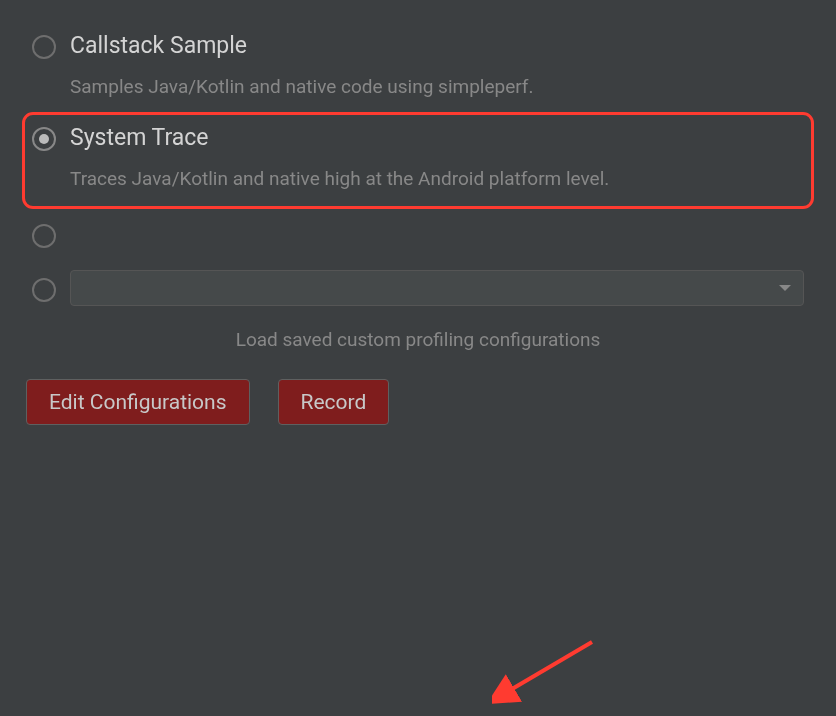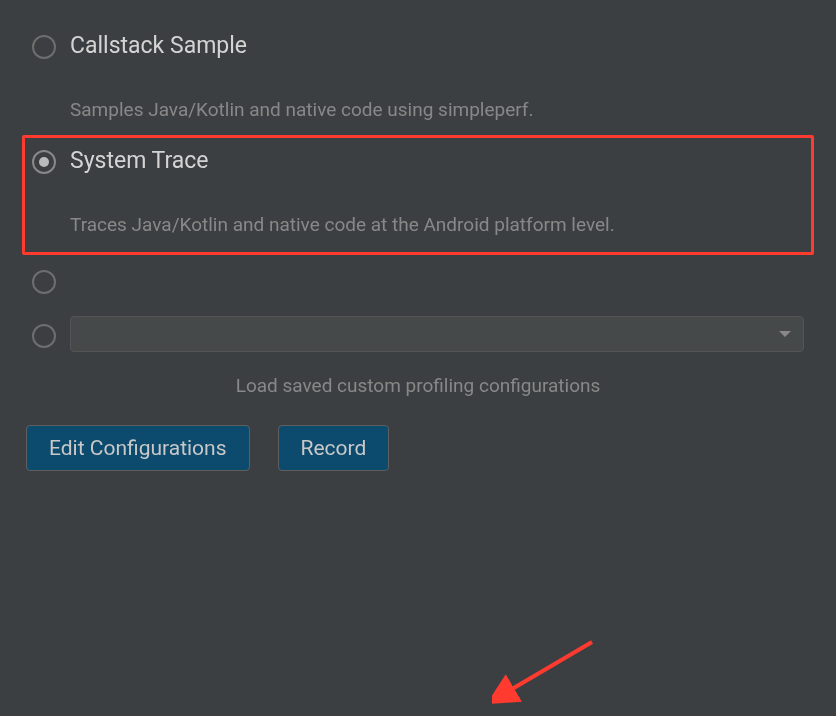--- a/index.html
+++ b/index.html
@@ -16,21 +16,21 @@
       color: #bbbbbb;
     }
     .option-group {
       display: flex;
       align-items: flex-start;
       padding: 12px 10px;
       gap: 14px;
     }
     .option-highlighted {
       border: 3px solid #ff3b30;
-      border-radius: 2px;
+      border-radius: 11px;
       padding: 9px 7px 14px 7px;
     }
     .radio {
       width: 24px;
       height: 24px;
       border: 2px solid #6e6e6e;
       border-radius: 50%;
       flex-shrink: 0;
       margin-top: 3px;
       display: flex;
@@ -56,21 +56,20 @@
     .option-title {
       font-size: 23px;
       font-weight: 400;
       color: #d4d4d4;
       line-height: 1.2;
     }
     .option-description {
       font-size: 19px;
       color: #888888;
       line-height: 1.4;
-      margin-top: 23px;
     }
     .dropdown-row {
       display: flex;
       align-items: center;
       padding: 10px;
       gap: 14px;
     }
     .dropdown {
       flex: 1;
       height: 36px;
@@ -95,21 +94,21 @@
       color: #888888;
       padding: 12px 4px 10px 4px;
       text-align: center;
     }
     .button-row {
       display: flex;
       gap: 28px;
       padding: 18px 4px;
     }
     .btn {
-      background-color: #0c4a6e;
+      background-color: #7f1d1d;
       border: 1px solid #5e6060;
       border-radius: 4px;
       color: #c8c8c8;
       font-size: 21px;
       padding: 10px 22px;
       cursor: pointer;
       font-family: inherit;
     }
     .arrow-annotation {
       position: absolute;
@@ -132,21 +131,21 @@
       <div class="option-description">Samples Java/Kotlin and native code using simpleperf.</div>
     </div>
   </div>
 
   <div class="option-group option-highlighted">
     <div class="radio selected">
       <div class="radio-dot"></div>
     </div>
     <div class="option-content">
       <div class="option-title">System Trace</div>
-      <div class="option-description">Traces Java/Kotlin and native code at the Android platform level.</div>
+      <div class="option-description">Traces Java/Kotlin and native high at the Android platform level.</div>
     </div>
   </div>
 
   <div class="option-group">
     <div class="radio"></div>
   </div>
 
 
   <div class="dropdown-row">
     <div class="radio"></div>

